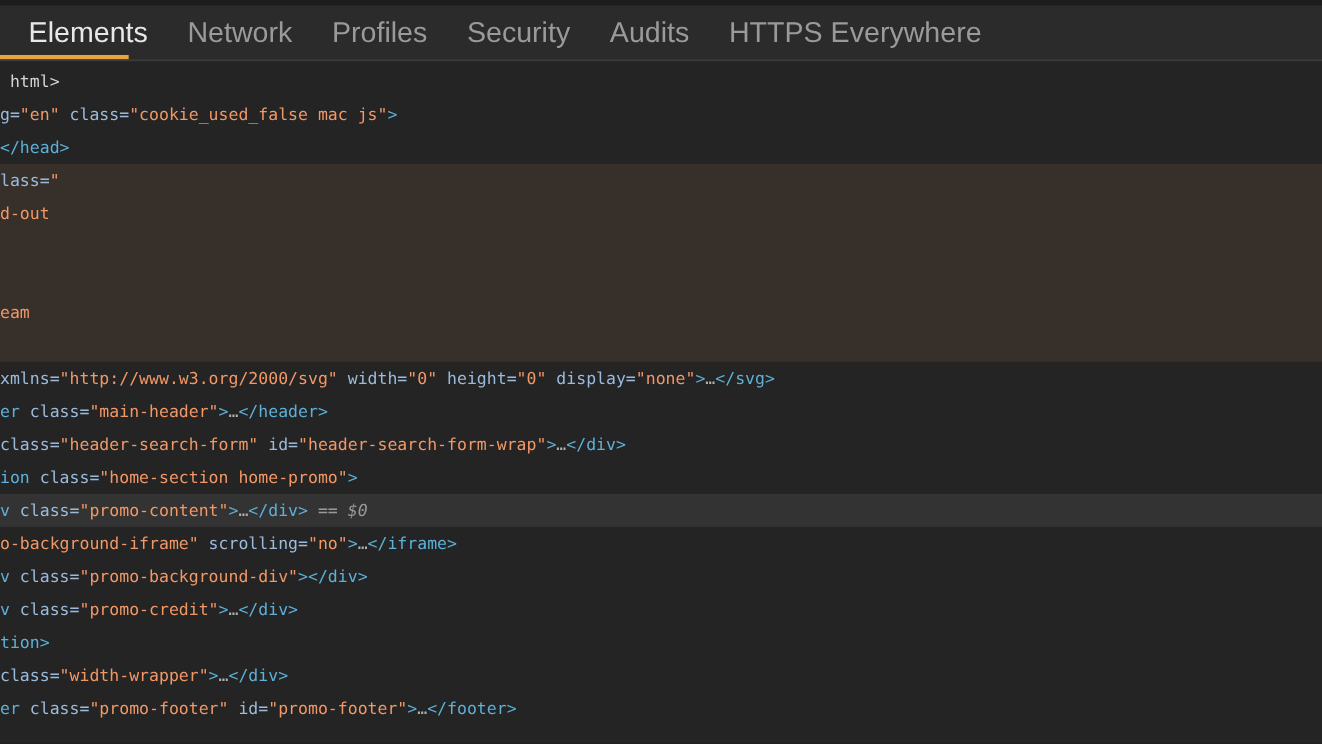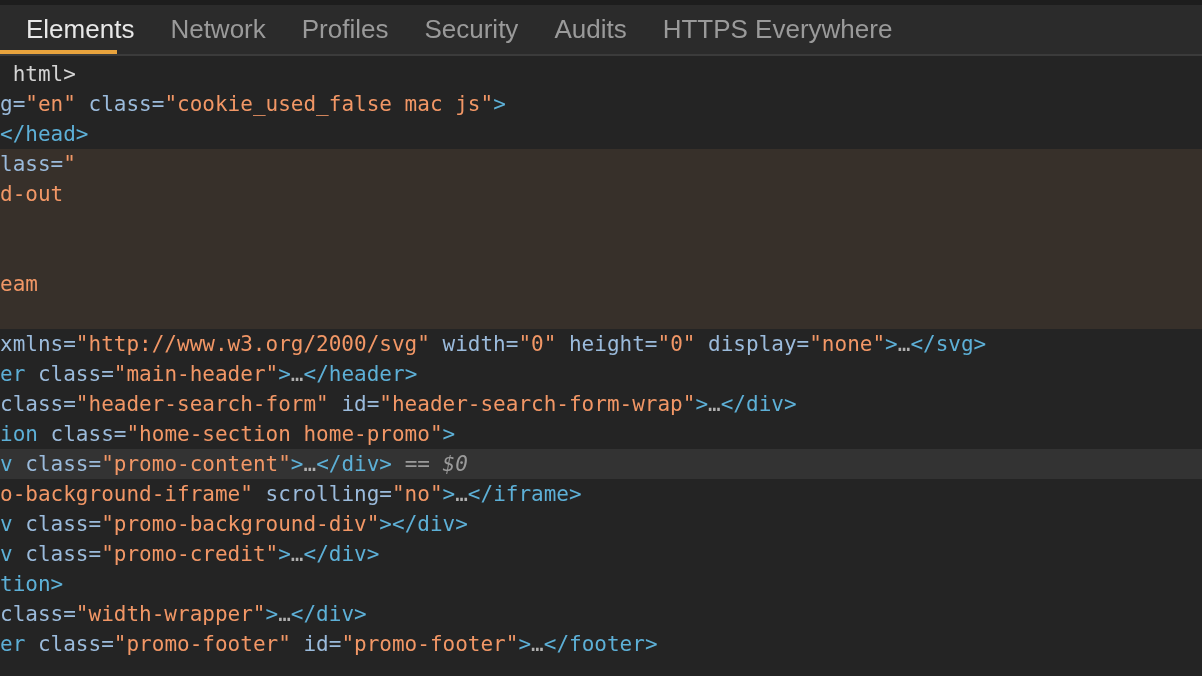--- a/index.html
+++ b/index.html
@@ -70,21 +70,21 @@
     background: #242424;
     height: 620px;
     overflow: hidden;
     position: relative;
     padding-top: 3px;
   }
   .dom-row {
     height: 30px;
     line-height: 30px;
     font-family: "DejaVu Sans Mono", monospace;
-    font-size: 21px;
+    font-size: 15px;
     white-space: pre;
     color: #b9b9b9;
     padding-left: 0px;
     position: relative;
   }
   .dom-row.selected {
     background: #333333;
   }
   .dom-row.highlight-block {
     background: #37302a;

